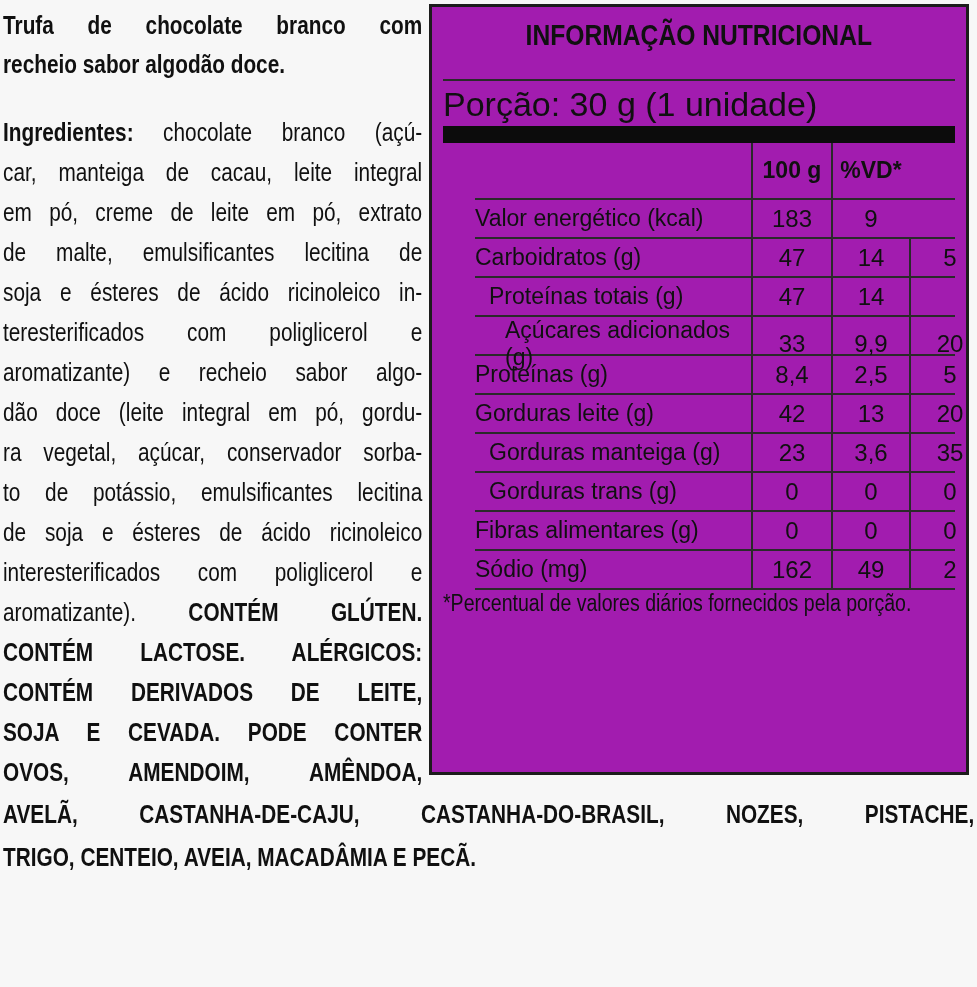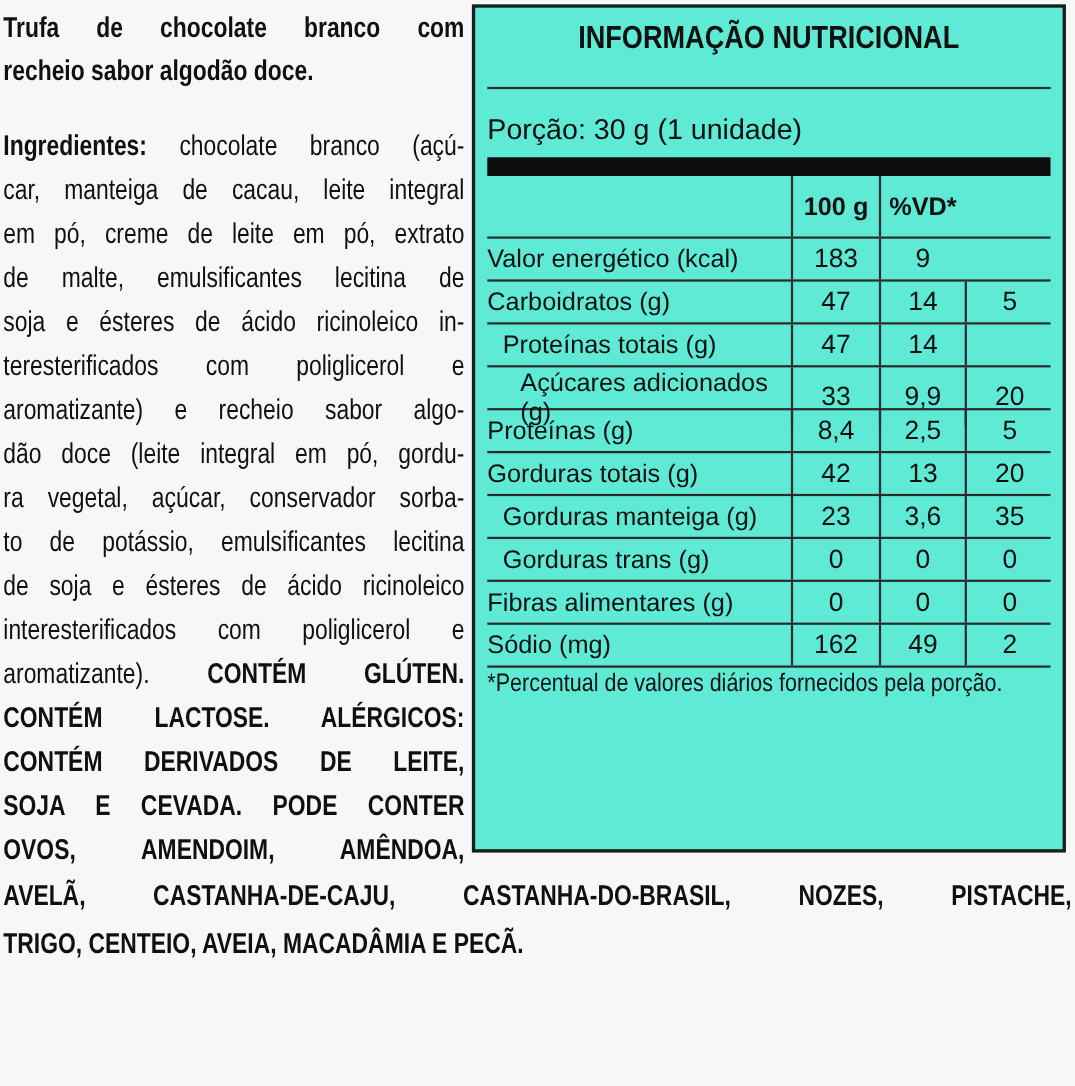--- a/index.html
+++ b/index.html
@@ -25,37 +25,38 @@
   .allergen { position:absolute; left:3px; top:793px; width:971px; }
   .allergen .condense80 { width:1214px; }
   .allergen .jline { font-weight:bold; font-size:26px; line-height:43px; }
 
   
   .panel {
     position:absolute; left:429px; top:4px;
     width:540px; height:771px;
     border:3px solid #1c1c1c;
     box-sizing:border-box;
-    background:#5eead4;
+    background:#a21caf;
     padding:0 11px;
   }
   .ptitle { padding-top:12px; height:48px; text-align:center; }
   .ptitle span {
     display:inline-block; font-weight:bold; font-size:29px;
     transform:scaleX(0.85); transform-origin:center; white-space:nowrap;
   }
   .trule { border-top:2px solid #2a2a2a; margin-top:12px; height:0; }
-  .portion { font-size:26px; padding-top:21px; height:39px; }
+  .portion { font-size:34px; padding-top:4px; height:39px; }
   .bar { height:17px; background:#0c0c0c; margin-top:2px; }
 
   .thead, .trow {
     display:grid;
     grid-template-columns:276px 80px 78px 80px;
     box-sizing:border-box;
     border-bottom:2px solid #2a2a2a;
+    margin-left:32px;
   }
   .thead { height:57px; }
   .trow  { height:39px; }
   .thead-cell {
     display:flex; align-items:center; justify-content:center;
     font-weight:bold; font-size:23px;
     border-left:2px solid #2a2a2a;
   }
   .thead-cell.first { border-left:none; }
   .tlabel { display:flex; align-items:center; font-size:23px; }
@@ -145,21 +146,21 @@
         <div class="tval">9,9</div>
         <div class="tval">20</div>
       </div>
       <div class="trow">
         <div class="tlabel">Proteínas (g)</div>
         <div class="tval">8,4</div>
         <div class="tval">2,5</div>
         <div class="tval">5</div>
       </div>
       <div class="trow">
-        <div class="tlabel">Gorduras totais (g)</div>
+        <div class="tlabel">Gorduras leite (g)</div>
         <div class="tval">42</div>
         <div class="tval">13</div>
         <div class="tval">20</div>
       </div>
       <div class="trow">
         <div class="tlabel ind1">Gorduras manteiga (g)</div>
         <div class="tval">23</div>
         <div class="tval">3,6</div>
         <div class="tval">35</div>
       </div>

